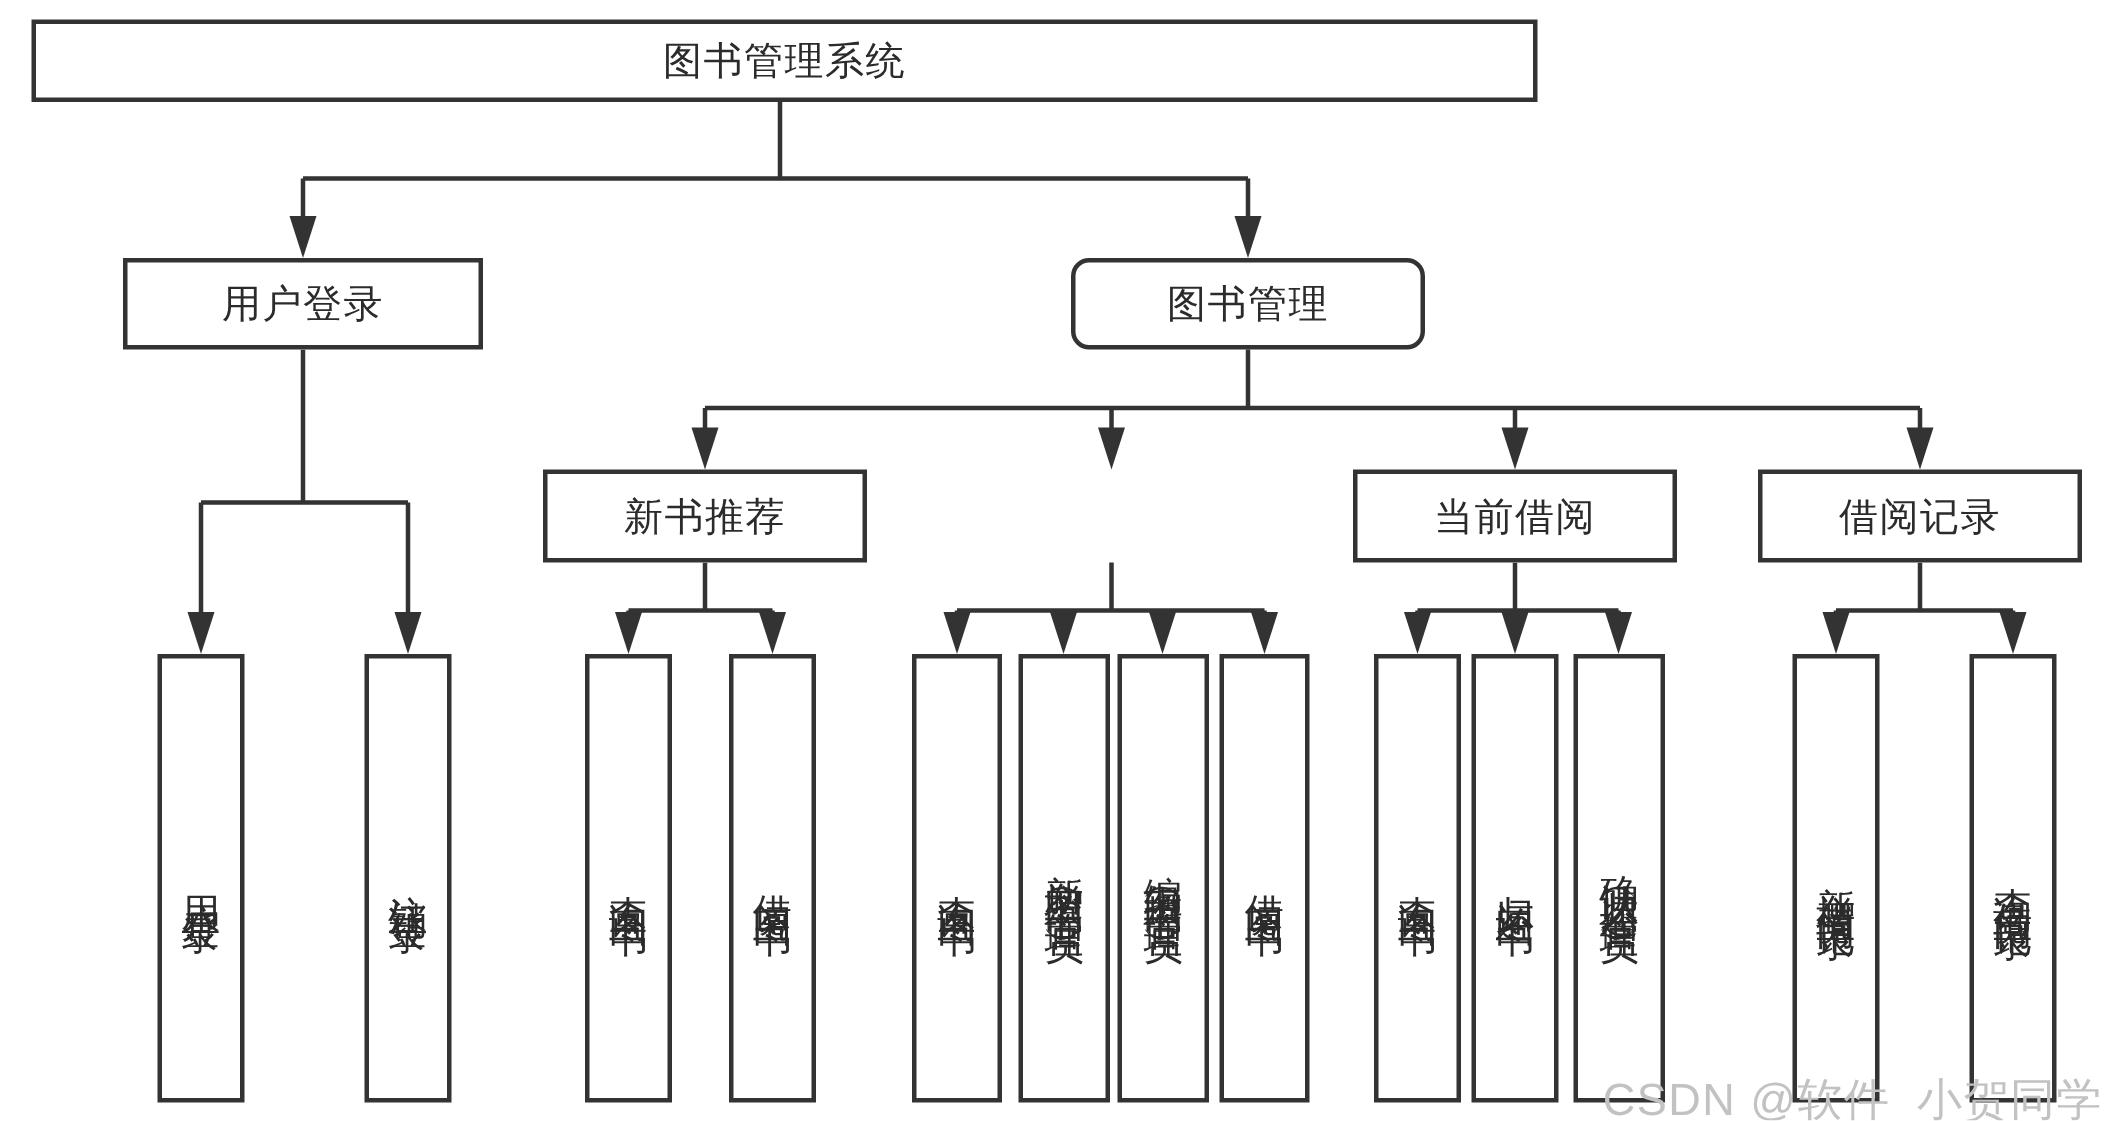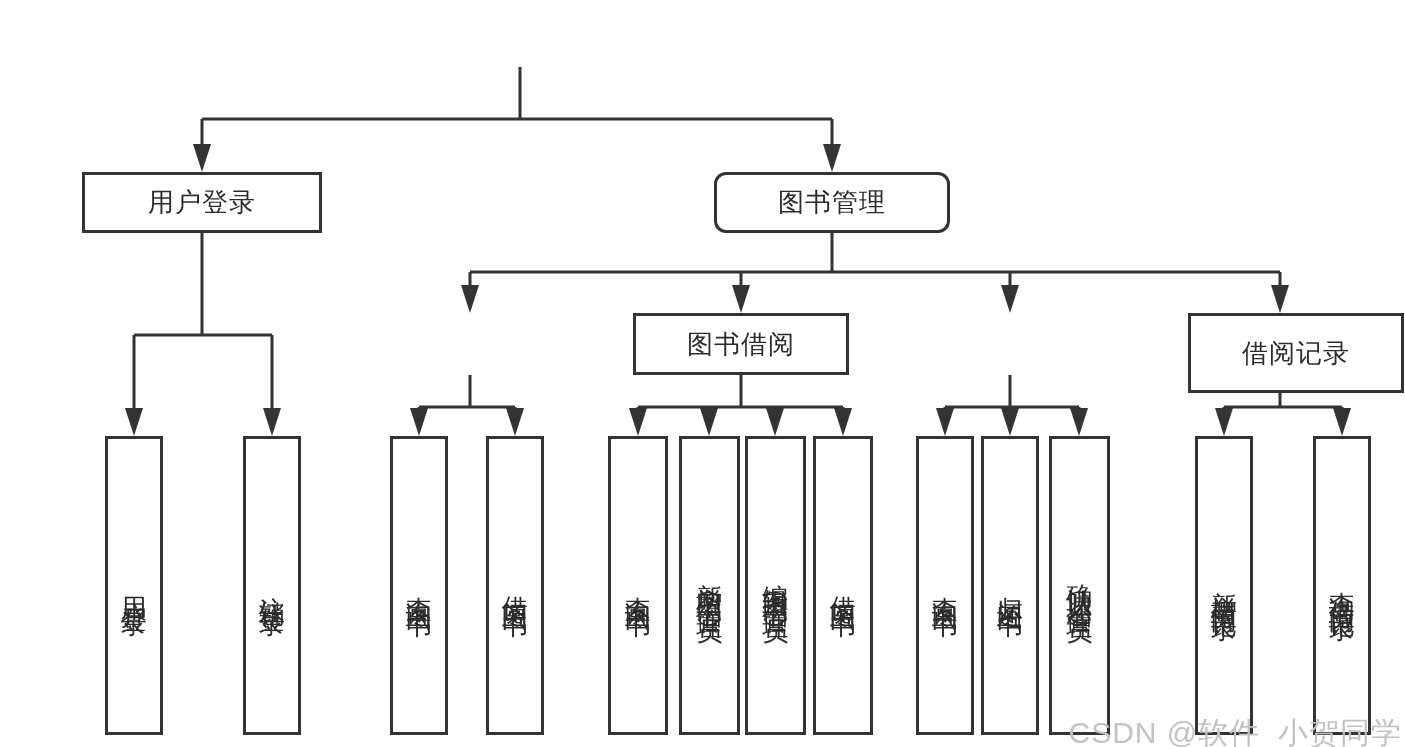--- a/index.html
+++ b/index.html
@@ -91,26 +91,28 @@
       <polygon points="1001,408 1019,408 1010,436" fill="#333333" stroke="none"></polygon>
       <polygon points="1070,408 1088,408 1079,436" fill="#333333" stroke="none"></polygon>
     </g>
     <g>
       <path d="M1280,375 V407 M1224,407 H1342 M1224,407 V410 M1342,407 V410"></path>
       <polygon points="1215,408 1233,408 1224,436" fill="#333333" stroke="none"></polygon>
       <polygon points="1333,408 1351,408 1342,436" fill="#333333" stroke="none"></polygon>
     </g>
   </svg>
 
+  <div class="node" style="left:21px; top:13px; width:1004px; height:55px;">图书管理系统</div>
 
   <div class="node" style="left:82px; top:172px; width:240px; height:61px;">用户登录</div>
   <div class="node" style="left:714px; top:172px; width:236px; height:61px;border-radius:12px;">图书管理</div>
 
-  <div class="node" style="left:633px; top:313px; width:216px; height:62px;">图书借阅</div>
-  <div class="node" style="left:1172px; top:313px; width:216px; height:80px;margin-left:16px;">借阅记录</div>
+  <div class="node" style="left:362px; top:313px; width:216px; height:62px;">新书推荐</div>
+  <div class="node" style="left:902px; top:313px; width:216px; height:62px;">当前借阅</div>
+  <div class="node" style="left:1172px; top:313px; width:216px; height:62px;">借阅记录</div>
 
   <div class="node vnode" style="left:105px; width:58px;">用户登录</div>
   <div class="node vnode" style="left:243px; width:58px;">注销登录</div>
 
   <div class="node vnode" style="left:390px; width:58px;">查询图书</div>
   <div class="node vnode" style="left:486px; width:58px;">借阅图书</div>
 
   <div class="node vnode" style="left:608px; width:60px;">查询图书</div>
   <div class="node vnode" style="left:679px; width:61px;">新增图书（管理员）</div>
   <div class="node vnode" style="left:745px; width:61px;">编辑图书（管理员）</div>

